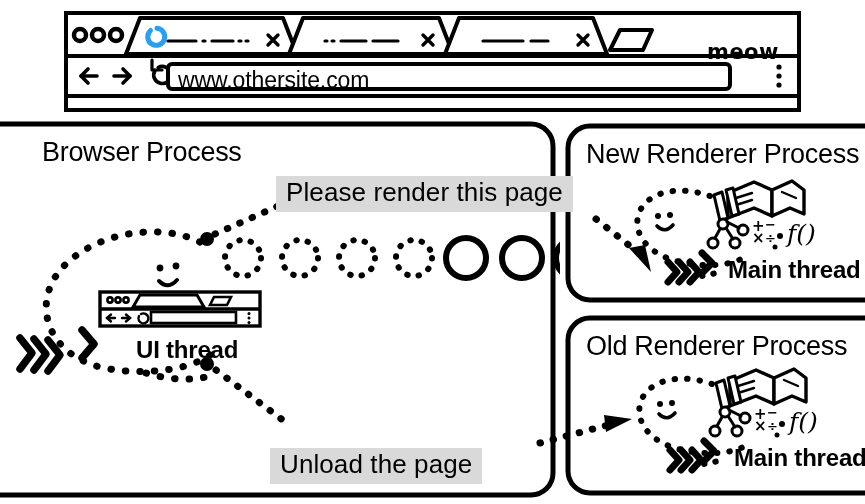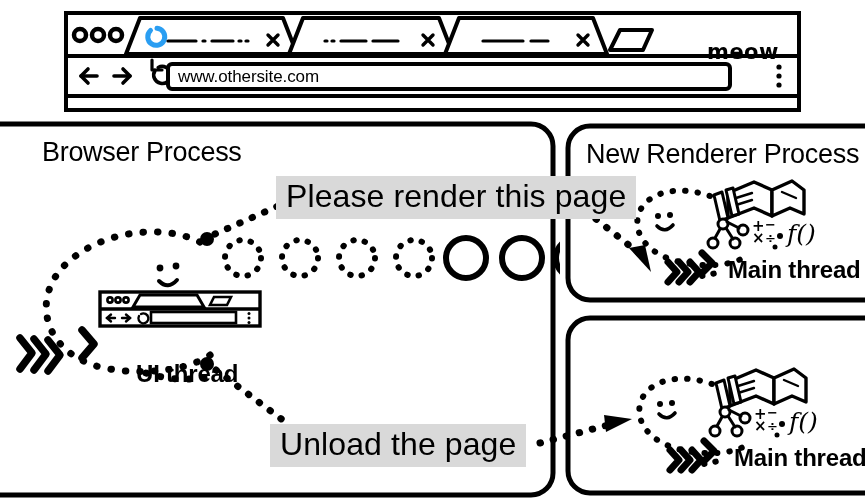--- a/index.html
+++ b/index.html
@@ -1,25 +1,25 @@
 <!DOCTYPE html>
 <html><head>
 <meta charset="utf-8">
 <style>
   html,body{margin:0;padding:0;background:#ffffff;}
   body{width:865px;height:504px;position:relative;overflow:hidden;
        font-family:"Liberation Sans","DejaVu Sans",sans-serif;color:#000;}
   .stage{position:absolute;left:0;top:0;width:865px;height:504px;}
   svg.layer{position:absolute;left:0;top:0;width:865px;height:504px;}
   .lbl{position:absolute;white-space:nowrap;}
-  .hl{background:#d9d9d9;padding:2px 10px 4px 10px;font-size:32px;letter-spacing:0.1px;line-height:1.15;}
+  .hl{background:#d9d9d9;padding:2px 10px 4px 10px;font-size:26px;letter-spacing:0.1px;line-height:1.15;}
   .proc-title{font-size:27px;font-weight:normal;letter-spacing:-0.3px;}
   .thread-lbl{font-size:24px;font-weight:bold;letter-spacing:-0.2px;}
   .meow{font-size:21px;font-weight:bold;font-family:"DejaVu Sans",sans-serif;letter-spacing:0.5px;}
-  .url{font-size:17px;letter-spacing:-0.1px;}
+  .url{font-size:23px;letter-spacing:-0.1px;}
 </style>
 </head>
 <body>
 
 <div class="stage">
 
   <svg class="layer" viewBox="0 0 865 504">
     <defs>
       <clipPath id="bpClip">
           <rect x="-20" y="118" width="580" height="390"></rect>
@@ -284,25 +284,26 @@
       <path d="M578,35 L588,45 M588,35 L578,45"></path>
     </g>
   </svg>
 
   <div class="lbl meow" style="left:707px;top:24px;margin-top:16px;">meow</div>
 
   <div class="lbl url" style="left:178px;top:67px;" title="Search or type a URL">www.othersite.com</div>
 
   <div class="lbl proc-title" style="left:42px;top:137px;">Browser Process</div>
   <div class="lbl proc-title" style="left:586px;top:139px;">New Renderer Process</div>
+  <div class="lbl proc-title" style="left:586px;top:331px;">Old Renderer Process</div>
 
   <div class="lbl hl" style="left:276px;top:176px;">Please render this page</div>
-  <div class="lbl hl" style="left:270px;top:424px;">Unload the page</div>
-
-  <div class="lbl thread-lbl" style="left:136px;top:336px;margin-top:24px;">UI thread</div>
+  <div class="lbl hl" style="left:270px;top:448px;">Unload the page</div>
+
+  <div class="lbl thread-lbl" style="left:136px;top:336px;">UI thread</div>
   <div class="lbl thread-lbl" style="left:728px;top:256px;">Main thread</div>
   <div class="lbl thread-lbl" style="left:734px;top:444px;">Main thread</div>
 
   <div style="position:absolute;left:74px;top:63px;width:26px;height:26px;"></div>
   <div style="position:absolute;left:108px;top:63px;width:26px;height:26px;"></div>
   <div style="position:absolute;left:142px;top:63px;width:26px;height:26px;"></div>
   <div style="position:absolute;left:168px;top:63px;width:562px;height:27px;"></div>
   <div style="position:absolute;left:768px;top:60px;width:24px;height:34px;"></div>
   <div style="position:absolute;left:126px;top:18px;width:170px;height:37px;"></div>
   <div style="position:absolute;left:262px;top:29px;width:22px;height:22px;"></div>

